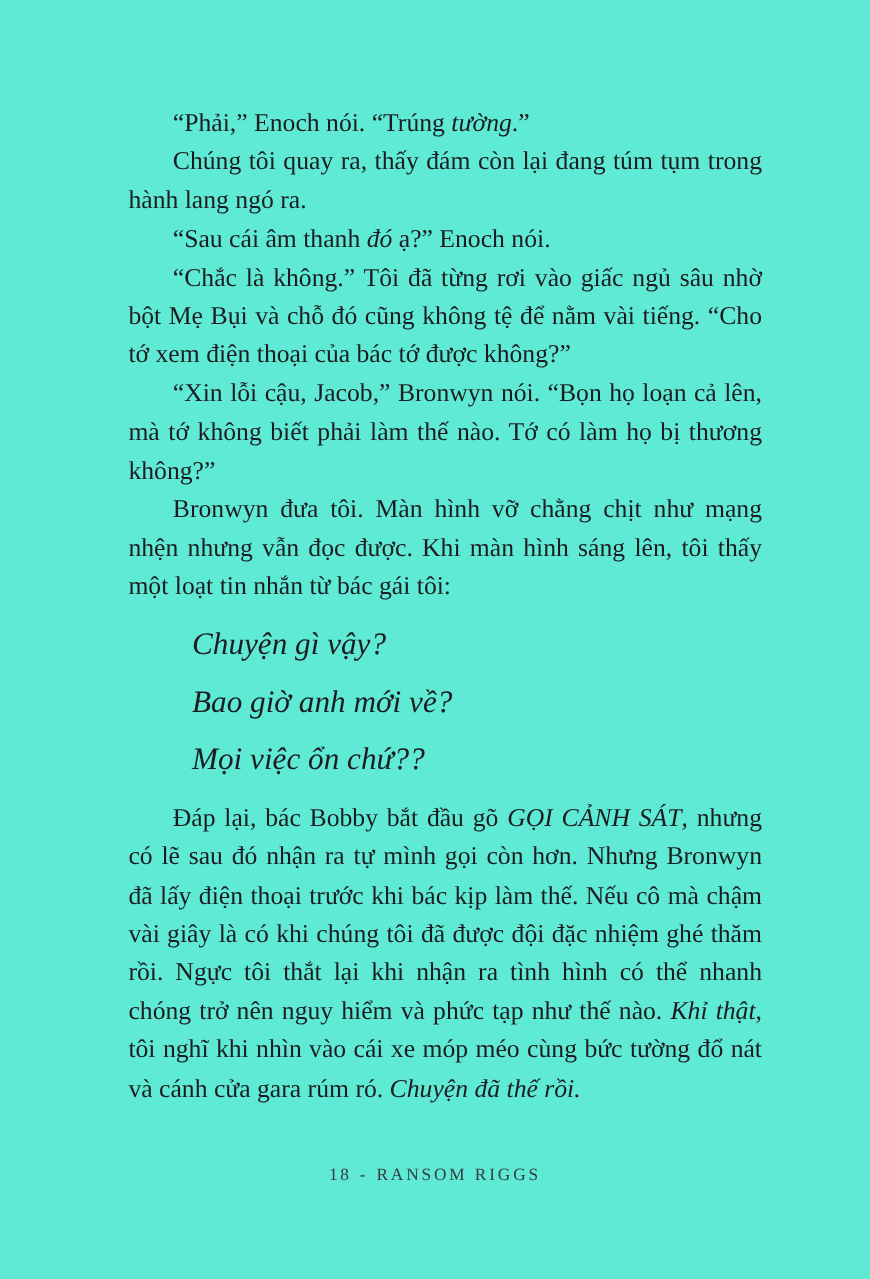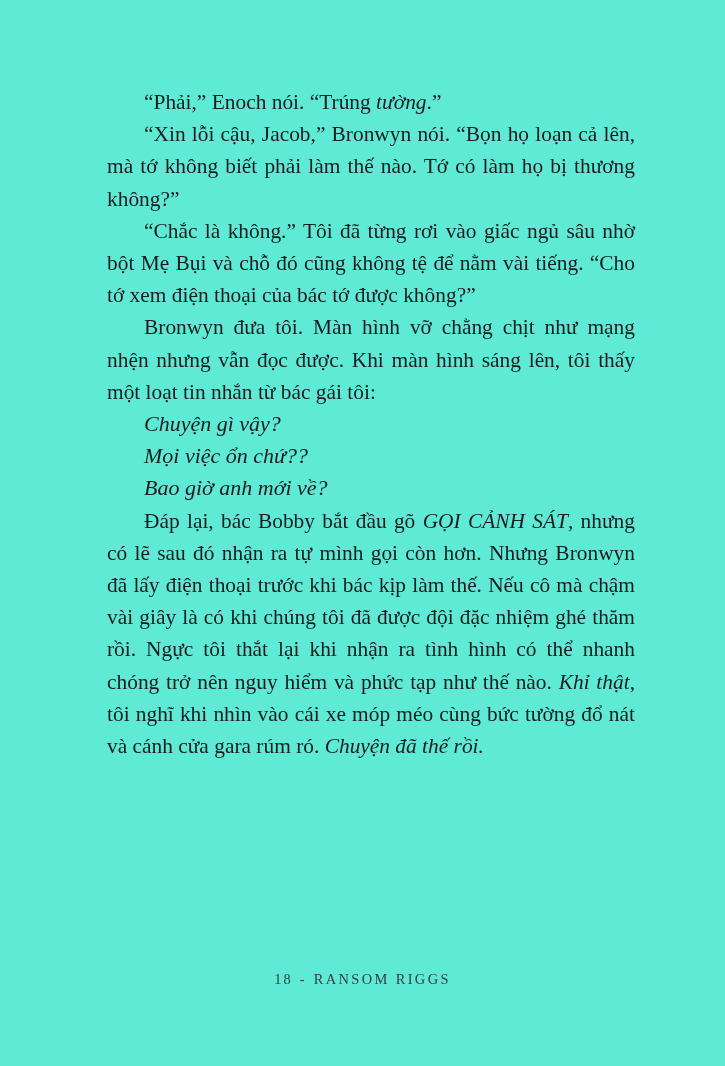--- a/index.html
+++ b/index.html
@@ -35,22 +35,22 @@
     line-height: 32.2px;
     text-align: justify;
     text-justify: inter-word;
     text-indent: 37px;
     color: #1c1c20;
     hyphens: none;
     -webkit-hyphens: none;
   }
   
   p.msg {
-    margin: 0;
-    font-size: 22px;
+    margin: 16px;
+    font-size: 26px;
     line-height: 32.2px;
     text-align: left;
     text-indent: 37px;
     font-style: italic;
     color: #1c1c20;
   }
   em {
     font-style: italic;
   }
   .caps {
@@ -78,32 +78,34 @@
 </style>
 </head>
 <body>
 
 <div class="page">
 
   <div class="text-block">
 
     <p class="para"><span>“Phải,” Enoch nói. “Trúng </span><em>tường</em><span>.”</span></p>
 
+    <p class="para"><span>Chúng tôi quay ra, thấy đám còn lại đang túm tụm trong hành lang ngó ra.</span></p>
 
 
+    <p class="para"><span>“Sau cái âm thanh </span><em>đó</em><span> ạ?” Enoch nói.</span></p>
+
+    <p class="para"><span>“Chắc là không.” Tôi đã từng rơi vào giấc ngủ sâu nhờ bột Mẹ Bụi và chỗ đó cũng không tệ để nằm vài tiếng. “Cho tớ xem điện thoại của bác tớ được không?”</span></p>
 
     <p class="para"><span>“Xin lỗi cậu, Jacob,” Bronwyn nói. “Bọn họ loạn cả lên, mà tớ không biết phải làm thế nào. Tớ có làm họ bị thương không?”</span></p>
-
-    <p class="para"><span>“Chắc là không.” Tôi đã từng rơi vào giấc ngủ sâu nhờ bột Mẹ Bụi và chỗ đó cũng không tệ để nằm vài tiếng. “Cho tớ xem điện thoại của bác tớ được không?”</span></p>
 
     <p class="para"><span>Bronwyn đưa tôi. Màn hình vỡ chằng chịt như mạng nhện nhưng vẫn đọc được. Khi màn hình sáng lên, tôi thấy một loạt tin nhắn từ bác gái tôi:</span></p>
 
     <p class="msg">Chuyện gì vậy?</p>
+    <p class="msg">Bao giờ anh mới về?</p>
     <p class="msg">Mọi việc ổn chứ??</p>
-    <p class="msg">Bao giờ anh mới về?</p>
 
     <p class="para"><span>Đáp lại, bác Bobby bắt đầu gõ </span><em class="caps">GỌI CẢNH SÁT</em><span>, nhưng có lẽ sau đó nhận ra tự mình gọi còn hơn. Nhưng Bronwyn đã lấy điện thoại trước khi bác kịp làm thế. Nếu cô mà chậm vài giây là có khi chúng tôi đã được đội đặc nhiệm ghé thăm rồi. Ngực tôi thắt lại khi nhận ra tình hình có thể nhanh chóng trở nên nguy hiểm và phức tạp như thế nào. </span><em>Khỉ thật</em><span>, tôi nghĩ khi nhìn vào cái xe móp méo cùng bức tường đổ nát và cánh cửa gara rúm ró. </span><em>Chuyện đã thế rồi.</em></p>
 
 
   </div>
 
   <div class="footer">
     <span class="pagenum">18</span><span class="sep">-</span><span class="author">RANSOM RIGGS</span>
   </div>
 

